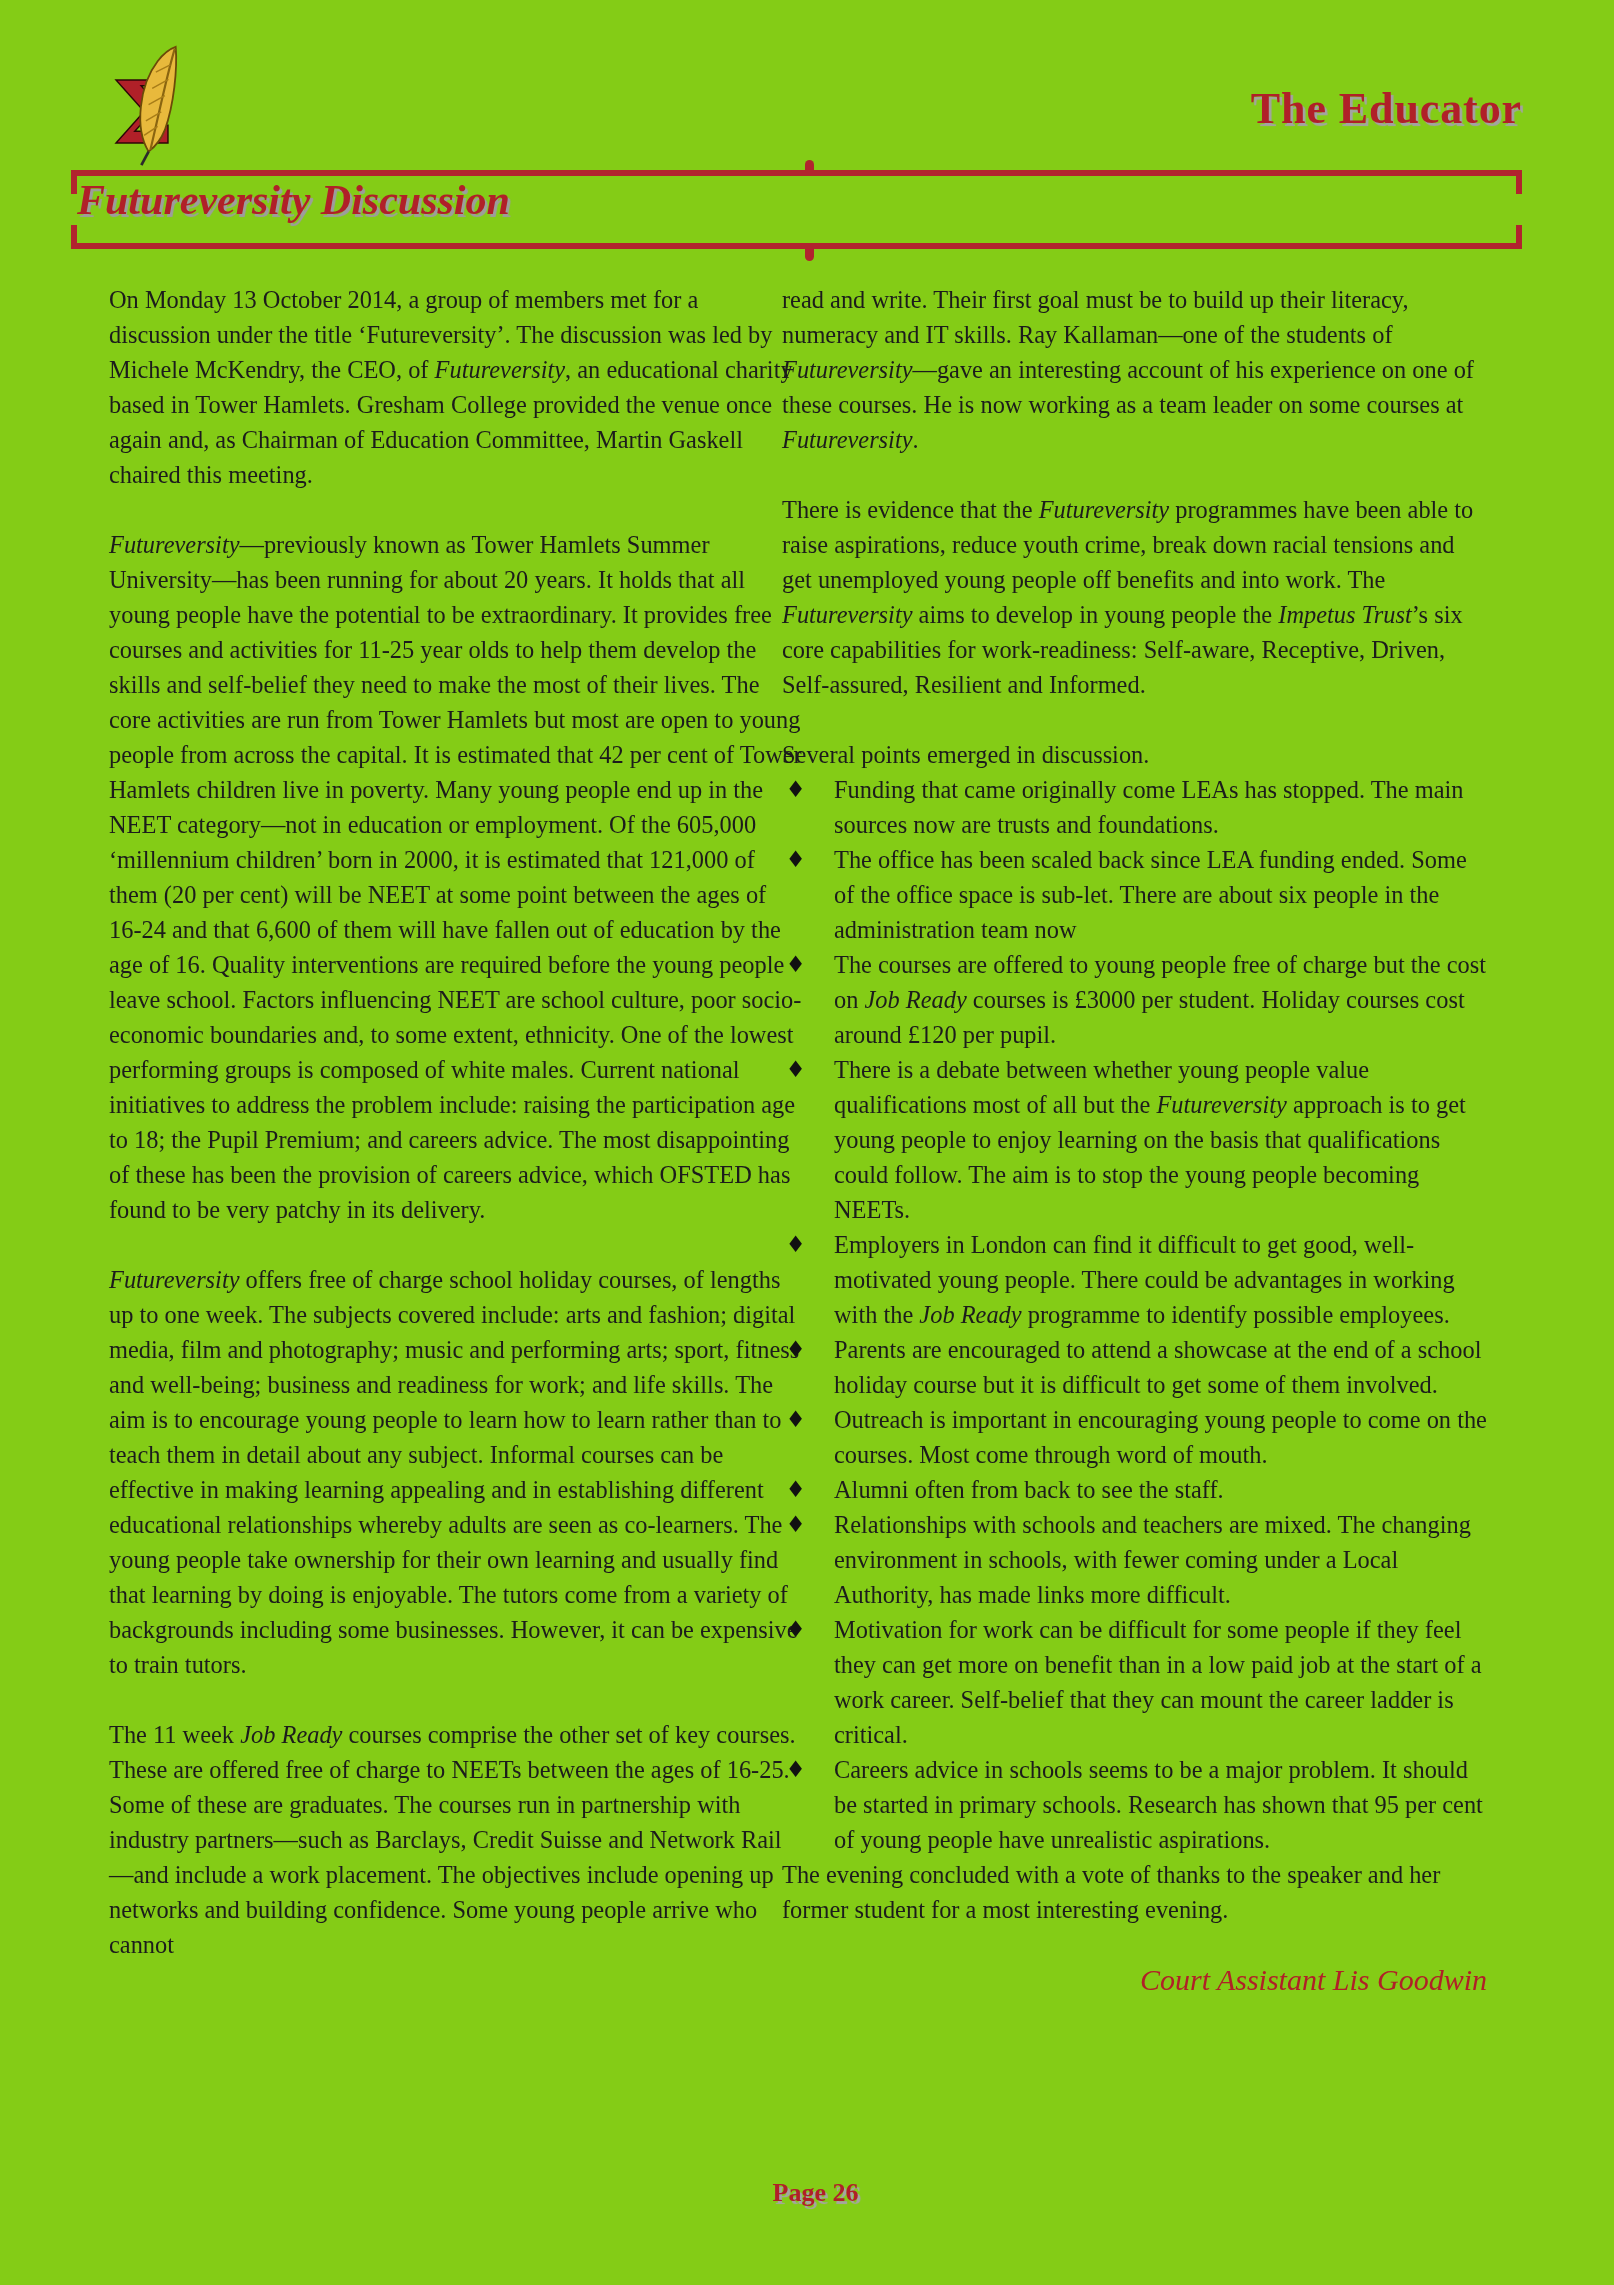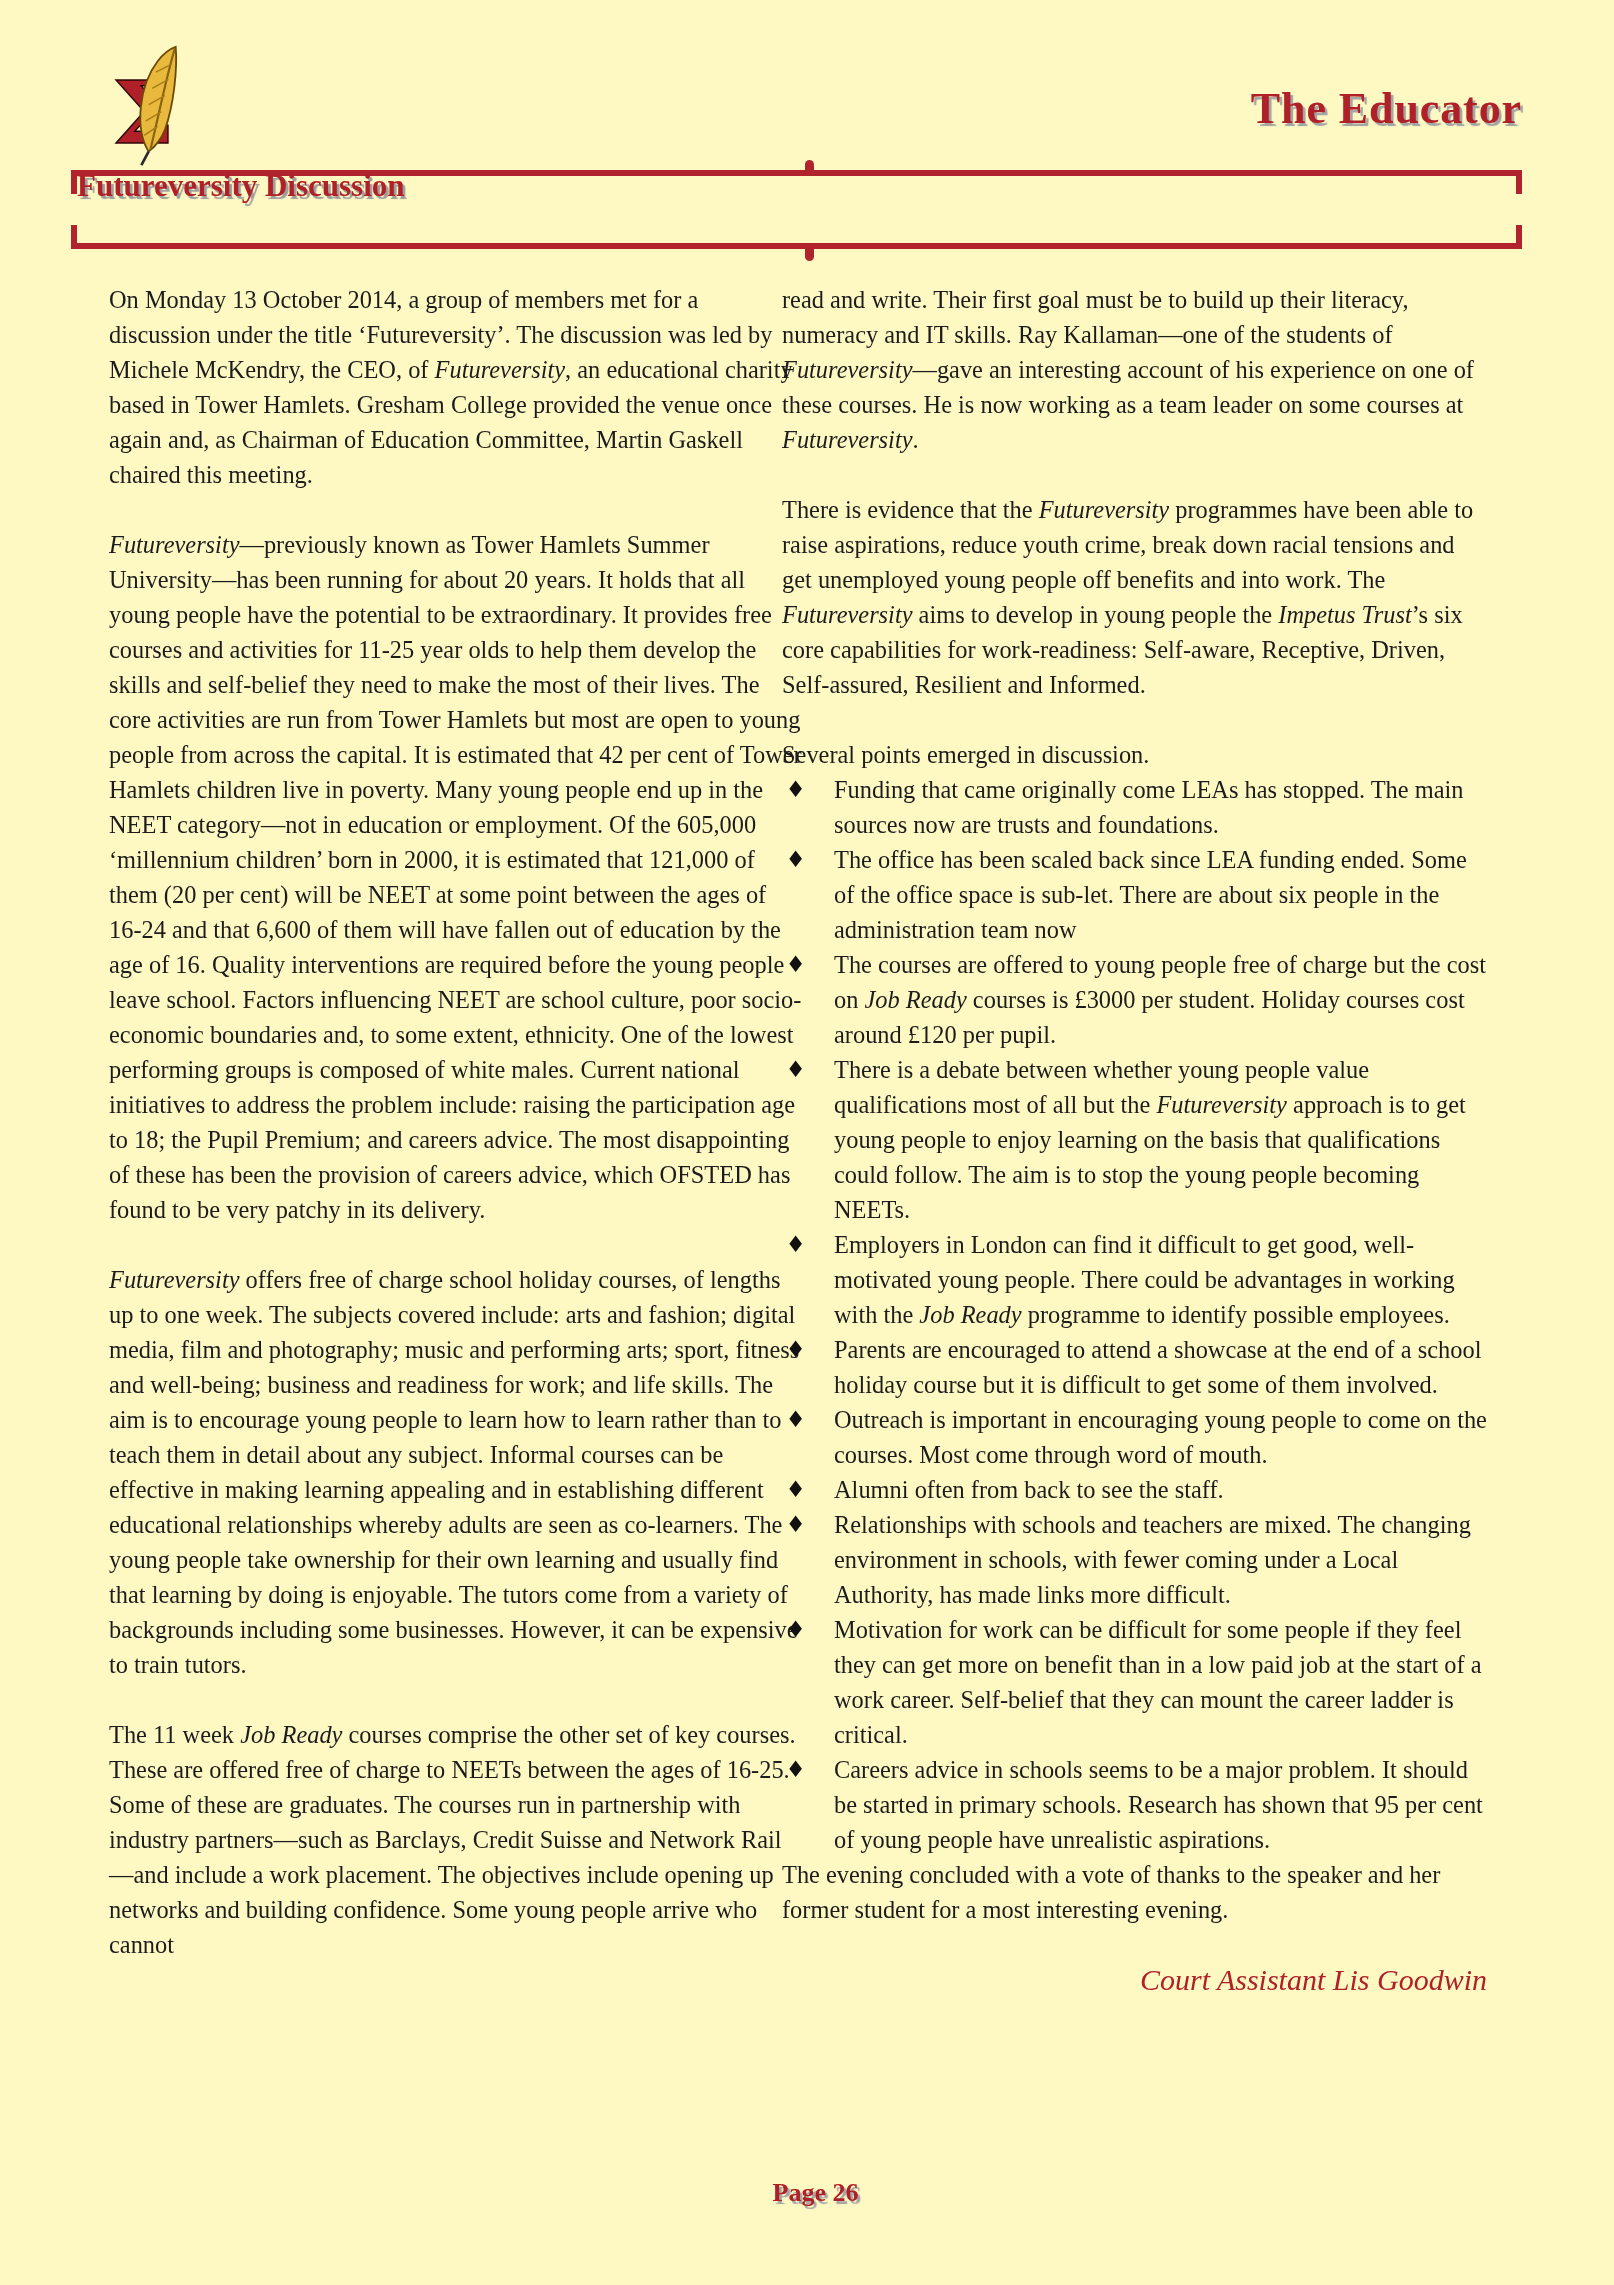--- a/index.html
+++ b/index.html
@@ -1,21 +1,21 @@
 <!DOCTYPE html>
 <html style="font-size:14.5px"><head>
 <meta charset="utf-8">
 <style>
   html,body{margin:0;padding:0;background:#e8e8e8;}
   .page{
     position:relative;
     width:1615px;
     height:2285px;
     margin:0 auto;
-    background:#fef9c3;
+    background:#84cc16;
     overflow:hidden;
     font-family:"Liberation Serif", serif;
     color:#1c1c1c;
   }
   
   .logo{position:absolute;left:98px;top:45px;width:131px;height:122px;}
   .brand{
     position:absolute;top:83px;right:93px;
     font-size:44px;font-weight:bold;color:#b02028;
     text-shadow:2.7px 2.7px 0.9px #a3a3a3;
@@ -27,23 +27,24 @@
   .rule-top::before{left:0;}
   .rule-top::after{right:0;}
   .rule-bottom{top:243px;}
   .rule-bottom::before,.rule-bottom::after{content:"";position:absolute;bottom:0;width:6.3px;height:24.4px;background:#b1242e;}
   .rule-bottom::before{left:0;}
   .rule-bottom::after{right:0;}
   .tick{position:absolute;left:805px;width:9px;height:11.8px;background:#b1242e;}
   .tick-top{top:160px;border-radius:4.5px 4.5px 0 0;}
   .tick-bottom{top:249px;border-radius:0 0 4.5px 4.5px;}
   .article-title{
-    position:absolute;left:77px;top:168px;
-    font-size:31px;font-weight:bold;color:#b02028;
+    position:absolute;left:77px;top:176px;
+    font-size:42px;font-weight:bold;color:#b02028;
     text-shadow:2.7px 2.7px 0.9px #9d9d9d;
+    font-style:italic;
   }
   
   .col{position:absolute;top:282px;font-size:24.4px;line-height:35px;margin-left:8px;}
   .col-left{left:101px;width:693px;}
   .col-right{left:774px;width:705px;}
   .col p{margin:0 0 35px 0;}
   .col p.tight{margin-bottom:0;}
   
   .bullet{display:flex;align-items:flex-start;}
   .bullet-marker{

